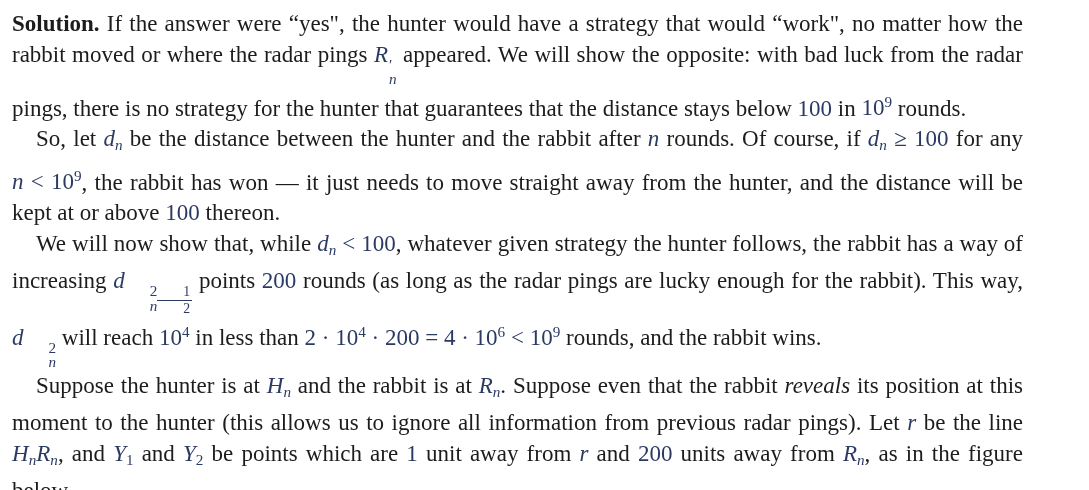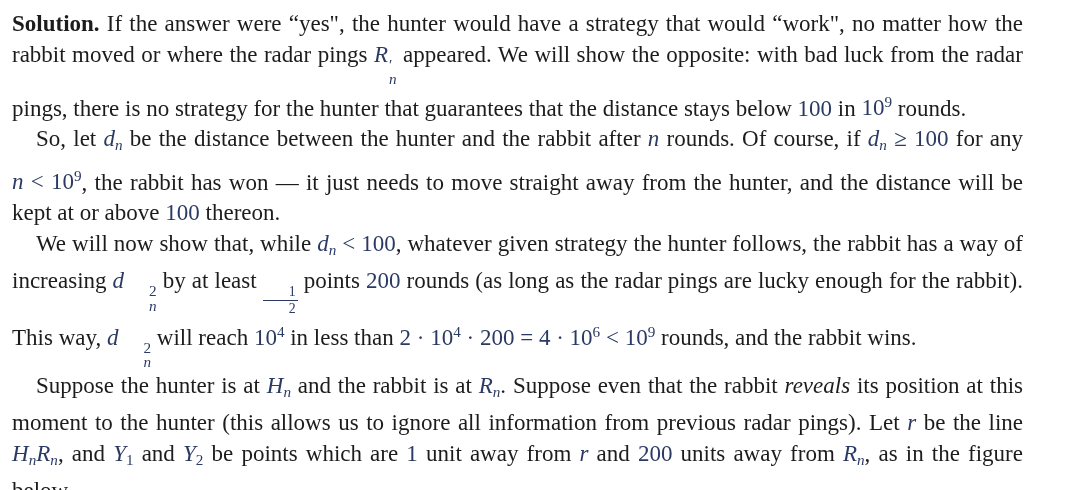--- a/index.html
+++ b/index.html
@@ -67,21 +67,21 @@
 
 <main style="color: rgb(28, 28, 28);">
   <p class="para noindent"><span class="bold">Solution.</span><span class="text"> If the answer were “yes", the hunter would have a strategy that would “work", no matter how the rabbit moved or where the radar pings </span><span class="math"><span class="mi">R</span><span class="mstack">
           <span><span>′</span></span>
           <span><span class="mi">n</span></span>
         </span></span><span class="text"> appeared. We will show the opposite: with bad luck from the radar pings, there is no strategy for the hunter that guarantees that the distance stays below </span><span class="math"><span>1</span><span>0</span><span>0</span></span><span class="text"> in </span><span class="math"><span>1</span><span>0</span><span class="msup"><span>9</span></span></span><span class="text"> rounds.</span></p>
   <p class="para"><span class="text">So, let </span><span class="math"><span class="mi">d</span><span class="msub"><span class="mi">n</span></span></span><span class="text"> be the distance between the hunter and the rabbit after </span><span class="math"><span class="mi">n</span></span><span class="text"> rounds. Of course, if </span><span class="math"><span class="mi">d</span><span class="msub"><span class="mi">n</span></span><span> </span><span>≥</span><span> </span><span>1</span><span>0</span><span>0</span></span><span class="text"> for any </span><span class="math"><span class="mi">n</span><span> </span><span>&lt;</span><span> </span><span>1</span><span>0</span><span class="msup"><span>9</span></span></span><span class="text">, the rabbit has won — it just needs to move straight away from the hunter, and the distance will be kept at or above </span><span class="math"><span>1</span><span>0</span><span>0</span></span><span class="text"> thereon.</span></p>
   <p class="para"><span class="text">We will now show that, while </span><span class="math"><span class="mi">d</span><span class="msub"><span class="mi">n</span></span><span> </span><span>&lt;</span><span> </span><span>1</span><span>0</span><span>0</span></span><span class="text">, whatever given strategy the hunter follows, the rabbit has a way of increasing </span><span class="math"><span class="mi">d</span><span class="mstack">
           <span><span>2</span></span>
           <span><span class="mi">n</span></span>
-        </span></span><span class="text"> by at least </span><span class="math"><span class="frac">
+        </span></span><span class="math"><span class="frac">
           <span class="num">1</span>
           <span class="den">2</span>
         </span></span><span class="text"> points </span><span class="math"><span>2</span><span>0</span><span>0</span></span><span class="text"> rounds (as long as the radar pings are lucky enough for the rabbit). This way, </span><span class="math"><span class="mi">d</span><span class="mstack">
           <span><span>2</span></span>
           <span><span class="mi">n</span></span>
         </span></span><span class="text"> will reach </span><span class="math"><span>1</span><span>0</span><span class="msup"><span>4</span></span></span><span class="text"> in less than </span><span class="math"><span>2</span><span> </span><span>·</span><span> </span><span>1</span><span>0</span><span class="msup"><span>4</span></span><span> </span><span>·</span><span> </span><span>2</span><span>0</span><span>0</span><span> </span><span>=</span><span> </span><span>4</span><span> </span><span>·</span><span> </span><span>1</span><span>0</span><span class="msup"><span>6</span></span><span> </span><span>&lt;</span><span> </span><span>1</span><span>0</span><span class="msup"><span>9</span></span></span><span class="text"> rounds, and the rabbit wins.</span></p>
   <p class="para"><span class="text">Suppose the hunter is at </span><span class="math"><span class="mi">H</span><span class="msub"><span class="mi">n</span></span></span><span class="text"> and the rabbit is at </span><span class="math"><span class="mi">R</span><span class="msub"><span class="mi">n</span></span></span><span class="text">. Suppose even that the rabbit </span><span class="italic">reveals</span><span class="text"> its position at this moment to the hunter (this allows us to ignore all information from previous radar pings). Let </span><span class="math"><span class="mi">r</span></span><span class="text"> be the line </span><span class="math"><span class="mi">H</span><span class="msub"><span class="mi">n</span></span><span class="mi">R</span><span class="msub"><span class="mi">n</span></span></span><span class="text">, and </span><span class="math"><span class="mi">Y</span><span class="msub"><span>1</span></span></span><span class="text"> and </span><span class="math"><span class="mi">Y</span><span class="msub"><span>2</span></span></span><span class="text"> be points which are </span><span class="math"><span>1</span></span><span class="text"> unit away from </span><span class="math"><span class="mi">r</span></span><span class="text"> and </span><span class="math"><span>2</span><span>0</span><span>0</span></span><span class="text"> units away from </span><span class="math"><span class="mi">R</span><span class="msub"><span class="mi">n</span></span></span><span class="text">, as in the figure below.</span></p>
 </main>
 
 </body></html>

